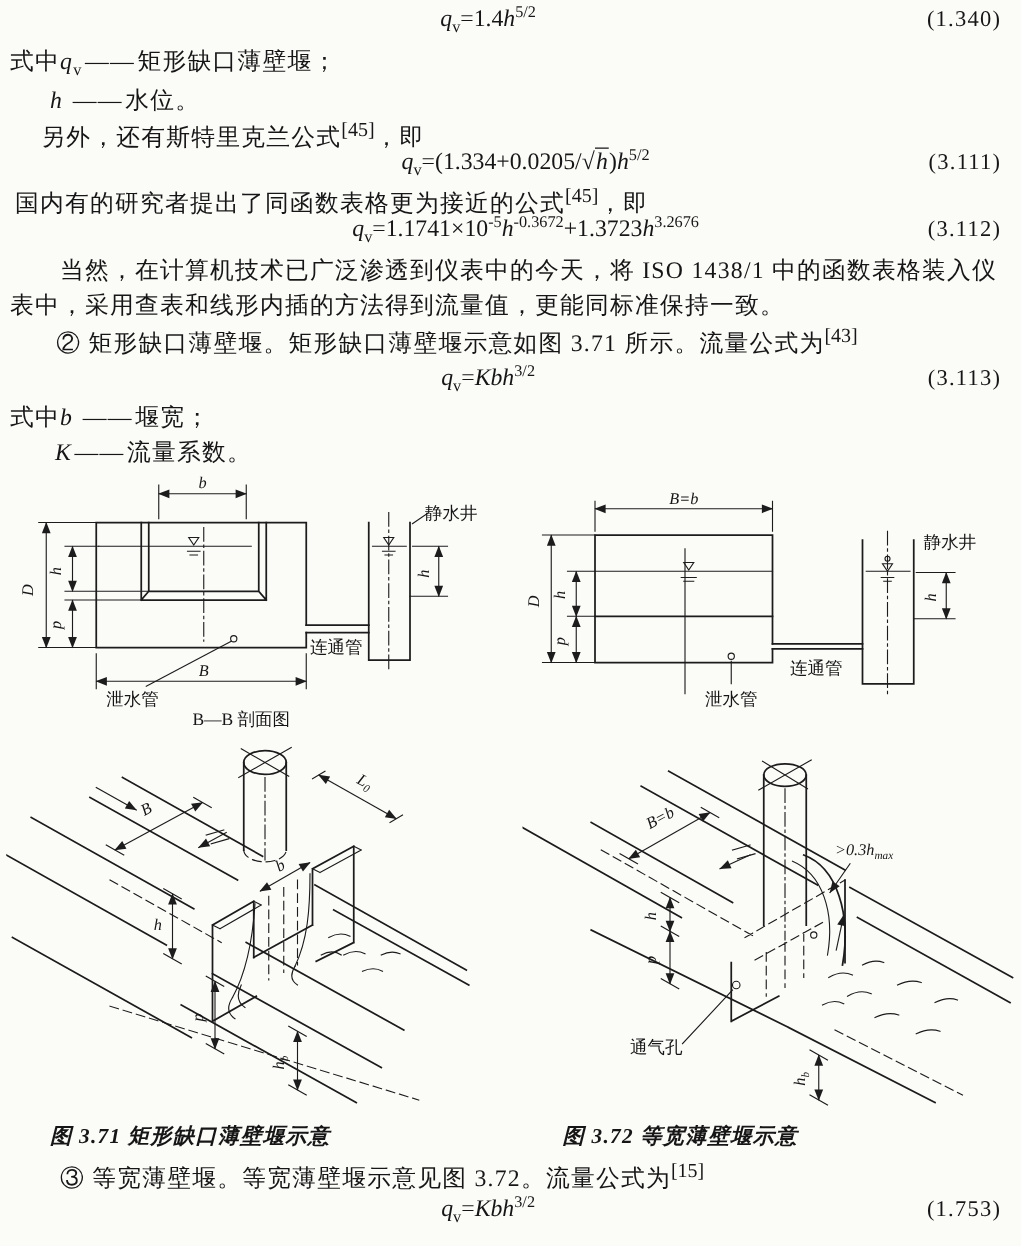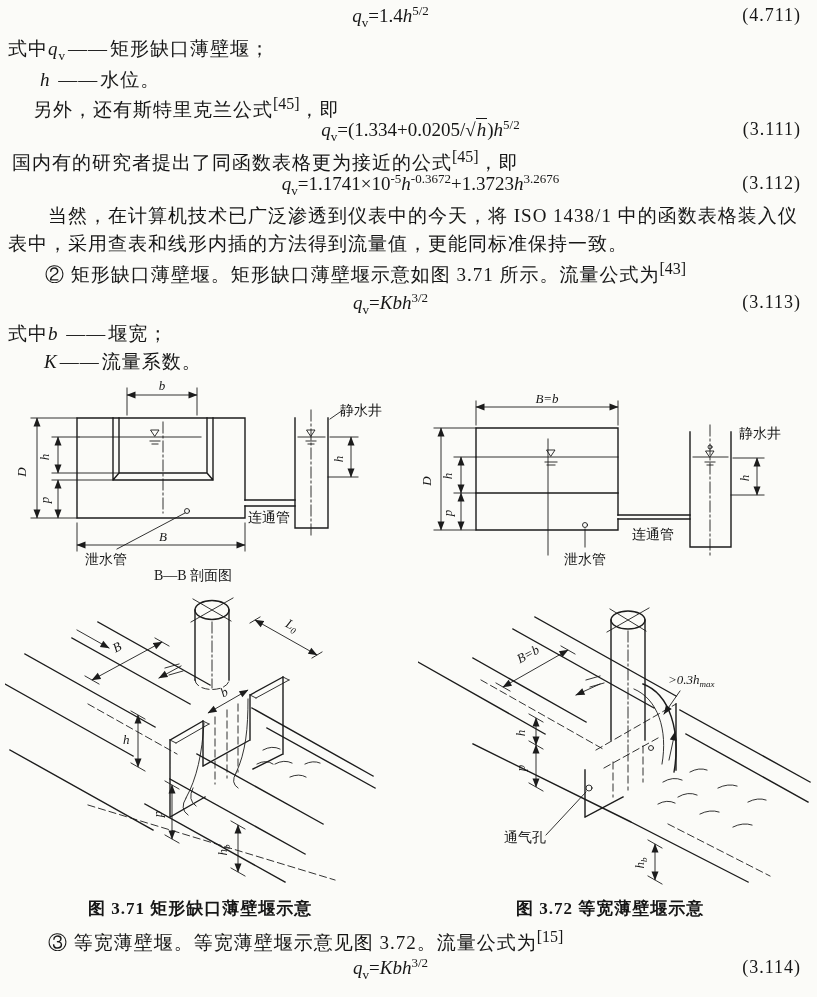--- a/index.html
+++ b/index.html
@@ -17,21 +17,21 @@
   .eq i,.line i{font-family:"Liberation Serif","DejaVu Serif",serif;}
   .eqnum{position:absolute;right:16px;top:0;font-size:18px;letter-spacing:1px;}
   .sp{font-size:13px;vertical-align:super;line-height:0;}
   .sb{font-size:13px;vertical-align:sub;line-height:0;}
   .ref{font-size:16px;vertical-align:super;line-height:0;letter-spacing:0;}
   .rad{border-top:1.2px solid #161616;padding:0 1px;}
   .nudL{transform:translateX(-18px);}
   .nudR{transform:translateX(12px);}
   .dash{margin:0 2px;}
   .wlabel{}
-  .caption{position:absolute;top:897px;font-size:17px;font-weight:bold;letter-spacing:1px;text-align:center;}
+  .caption{position:absolute;top:897px;font-size:17px;font-weight:bold;letter-spacing:1px;font-style:italic;}
   .figsvg{position:absolute;}
   
   .s{stroke:#1c1c1c;stroke-width:1.4;fill:none;stroke-linecap:square;}
   .t{stroke-width:0.9;}
   .d{stroke-dasharray:7 4;}
   .dd{stroke-dasharray:11 3 2 3;}
   .dim{stroke:#1c1c1c;stroke-width:0.9;fill:none;marker-start:url(#ar);marker-end:url(#ar);}
   .ae{marker-end:url(#ar);}
   .lb{font:italic 13px "Liberation Serif","DejaVu Serif",serif;fill:#161616;}
   .cjk{font:14px "Liberation Serif","DejaVu Serif",serif;fill:#161616;}
@@ -43,21 +43,21 @@
 <svg width="0" height="0" style="position:absolute" aria-hidden="true">
   <defs>
     <marker id="ar" viewBox="0 0 10 8" markerWidth="10" markerHeight="8" refX="9" refY="4" orient="auto-start-reverse" markerUnits="userSpaceOnUse">
       <path d="M0.5,0.5 L9.5,4 L0.5,7.5 Z" fill="#1c1c1c"></path>
     </marker>
   </defs>
 </svg>
 
 <div class="eqrow" style="top:5px">
   <span class="eq nudL"><i>q</i><span class="sb">v</span><span>=1.4</span><i>h</i><span class="sp">5/2</span></span>
-  <span class="eqnum">(4.711)</span>
+  <span class="eqnum">(1.340)</span>
 </div>
 
 <div class="line" style="left:8px;top:36px">
   <span class="wlabel">式中</span><i>q</i><span class="sb">v</span><span class="dash">——</span><span>矩形缺口薄壁堰；</span>
 </div>
 
 <div class="line" style="left:40px;top:67px">
   <i>h</i>&nbsp;<span class="dash">——</span><span>水位。</span>
 </div>
 
@@ -267,14 +267,14 @@
 
 <div class="caption" style="left:40px;width:320px">图 3.71  矩形缺口薄壁堰示意</div>
 <div class="caption" style="left:450px;width:320px">图 3.72  等宽薄壁堰示意</div>
 
 <div class="line" style="left:48px;top:930px">
   <span>③ 等宽薄壁堰。等宽薄壁堰示意见图 3.72。流量公式为</span><span class="ref">[15]</span>
 </div>
 
 <div class="eqrow" style="top:957px">
   <span class="eq nudL"><i>q</i><span class="sb">v</span><span>=</span><i>Kbh</i><span class="sp">3/2</span></span>
-  <span class="eqnum">(3.114)</span>
+  <span class="eqnum">(1.753)</span>
 </div>
 
 </body></html>

